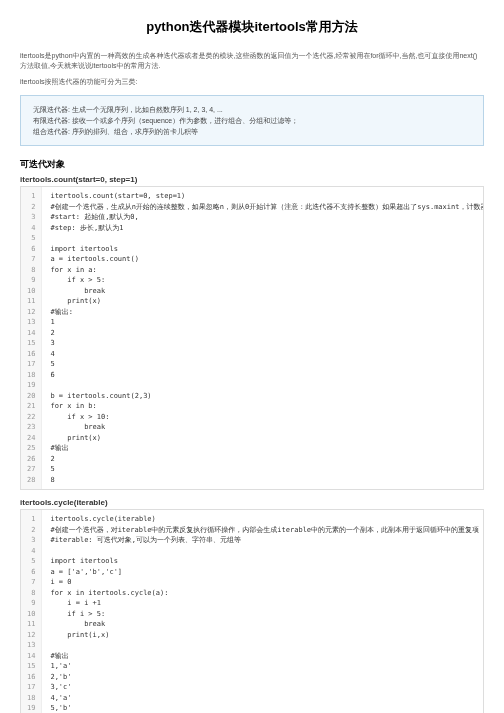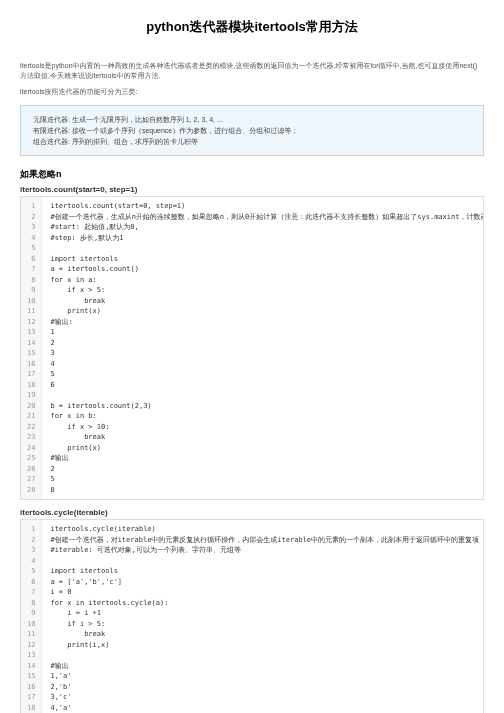--- a/index.html
+++ b/index.html
@@ -1,17 +1,17 @@
 <!DOCTYPE html>
 <html><head>
 <meta charset="utf-8">
 <style>
 * { margin: 0; padding: 0; box-sizing: border-box; }
 body { font-family: "Microsoft YaHei", Arial, sans-serif; background: #fff; font-size: 9px; color: #333; padding: 10px 20px; width: 504px; }
-h1 { font-size: 13px; font-weight: bold; text-align: center; margin: 8px 0 25px; color: #000; }
+h1 { font-size: 13px; font-weight: bold; text-align: center; margin: 8px 0 15px; color: #000; }
 .intro { font-size: 7px; color: #555; margin-bottom: 6px; line-height: 1.4; }
 .sub-intro { font-size: 7px; color: #555; margin-bottom: 8px; }
 .info-box { border: 1px solid #b8d4e8; background: #f0f7fc; padding: 8px 12px; margin-bottom: 12px; font-size: 7px; line-height: 1.6; color: #444; }
 .section-title { font-size: 9px; font-weight: bold; margin: 10px 0 4px; color: #000; }
 .section-sub { font-size: 8px; font-weight: bold; margin: 4px 0 2px; color: #333; }
 .code-block { border: 1px solid #ddd; background: #fff; margin-bottom: 8px; font-family: Consolas, monospace; font-size: 7px; display: flex; }
 .line-numbers { background: #f7f7f7; border-right: 1px solid #eee; padding: 4px 6px; text-align: right; color: #999; line-height: 1.5; user-select: none; white-space: pre; }
 .code-content { padding: 4px 8px; line-height: 1.5; white-space: pre; color: #333; flex: 1; overflow: hidden; }
 </style>
 </head>
@@ -21,21 +21,21 @@
 
 <p class="intro">itertools是python中内置的一种高效的生成各种迭代器或者是类的模块,这些函数的返回值为一个迭代器,经常被用在for循环中,当然,也可直接使用next()方法取值,今天就来说说itertools中的常用方法.</p>
 <p class="sub-intro">itertools按照迭代器的功能可分为三类:</p>
 
 <div class="info-box">
   <div>无限迭代器: 生成一个无限序列，比如自然数序列 1, 2, 3, 4, ...</div>
   <div>有限迭代器: 接收一个或多个序列（sequence）作为参数，进行组合、分组和过滤等；</div>
   <div>组合迭代器: 序列的排列、组合，求序列的笛卡儿积等</div>
 </div>
 
-<div class="section-title">如果忽略n</div>
+<div class="section-title">可迭代对象</div>
 <div class="section-sub">itertools.count(start=0, step=1)</div>
 <div class="code-block">
   <div class="line-numbers" id="ln1">1
 2
 3
 4
 5
 6
 7
 8

